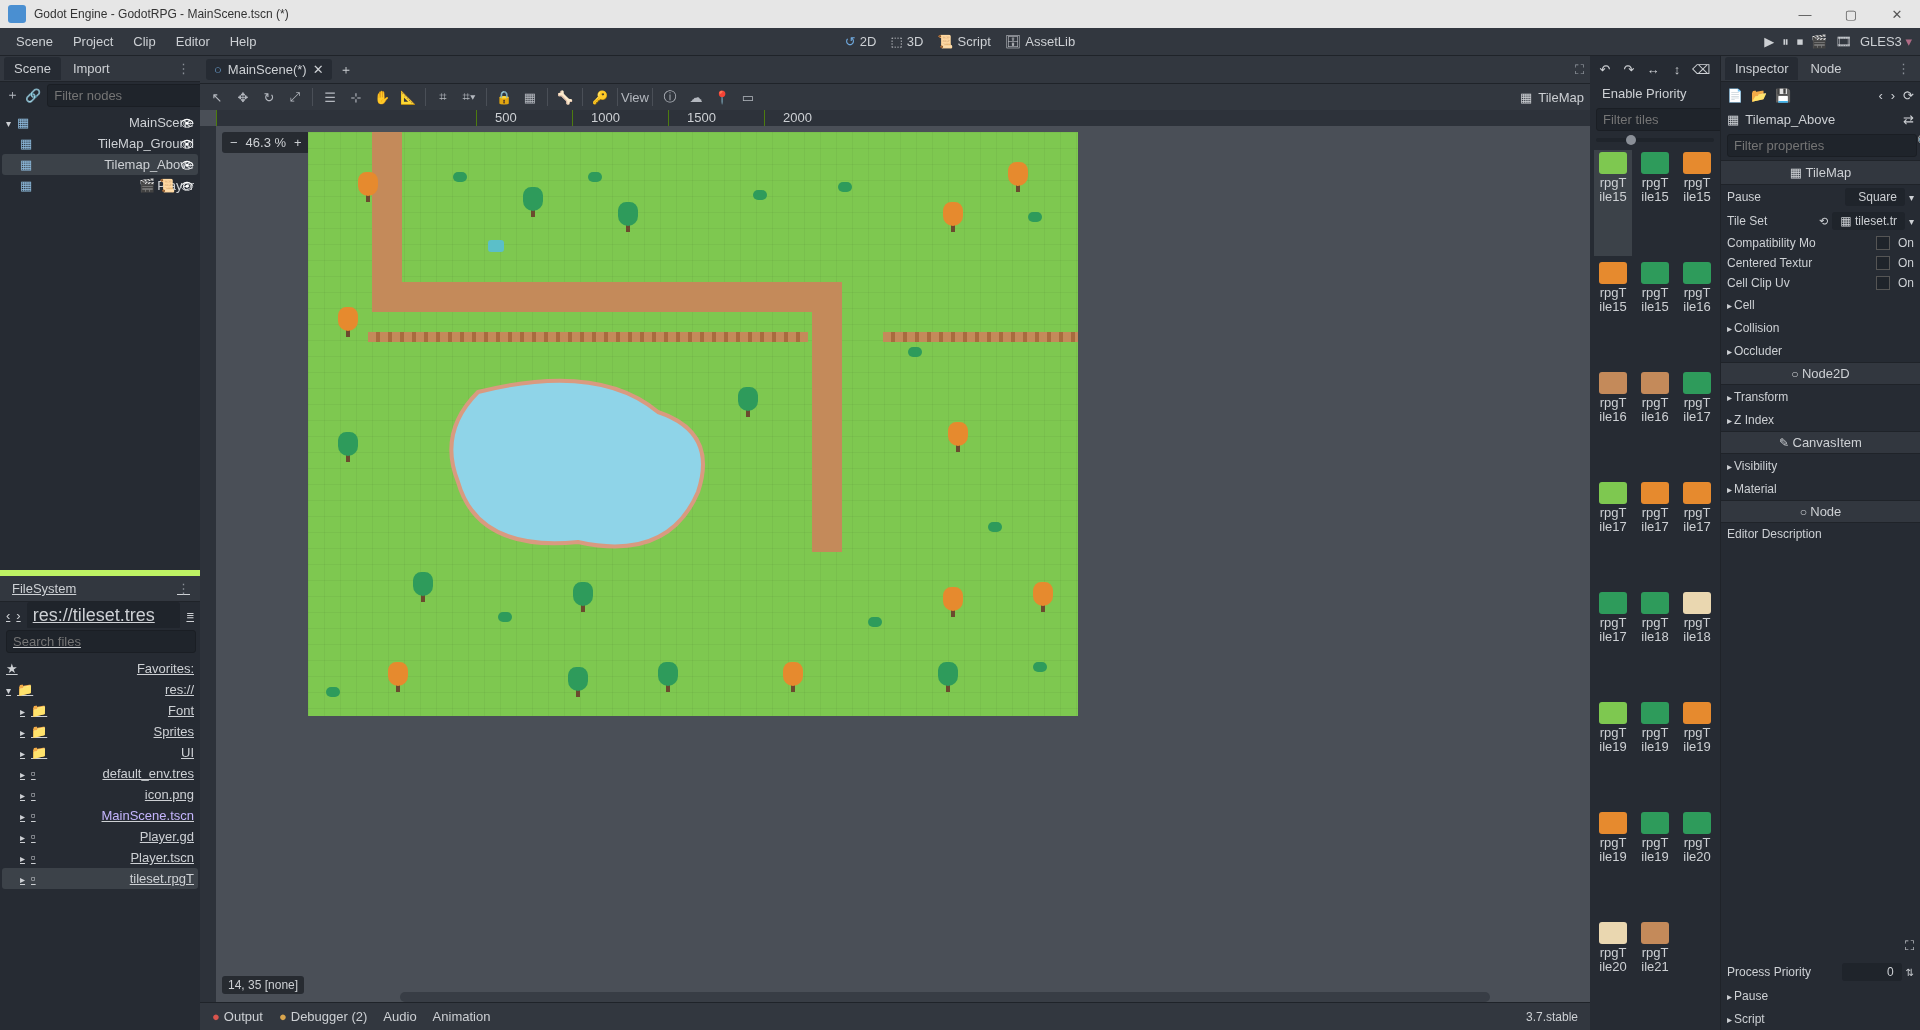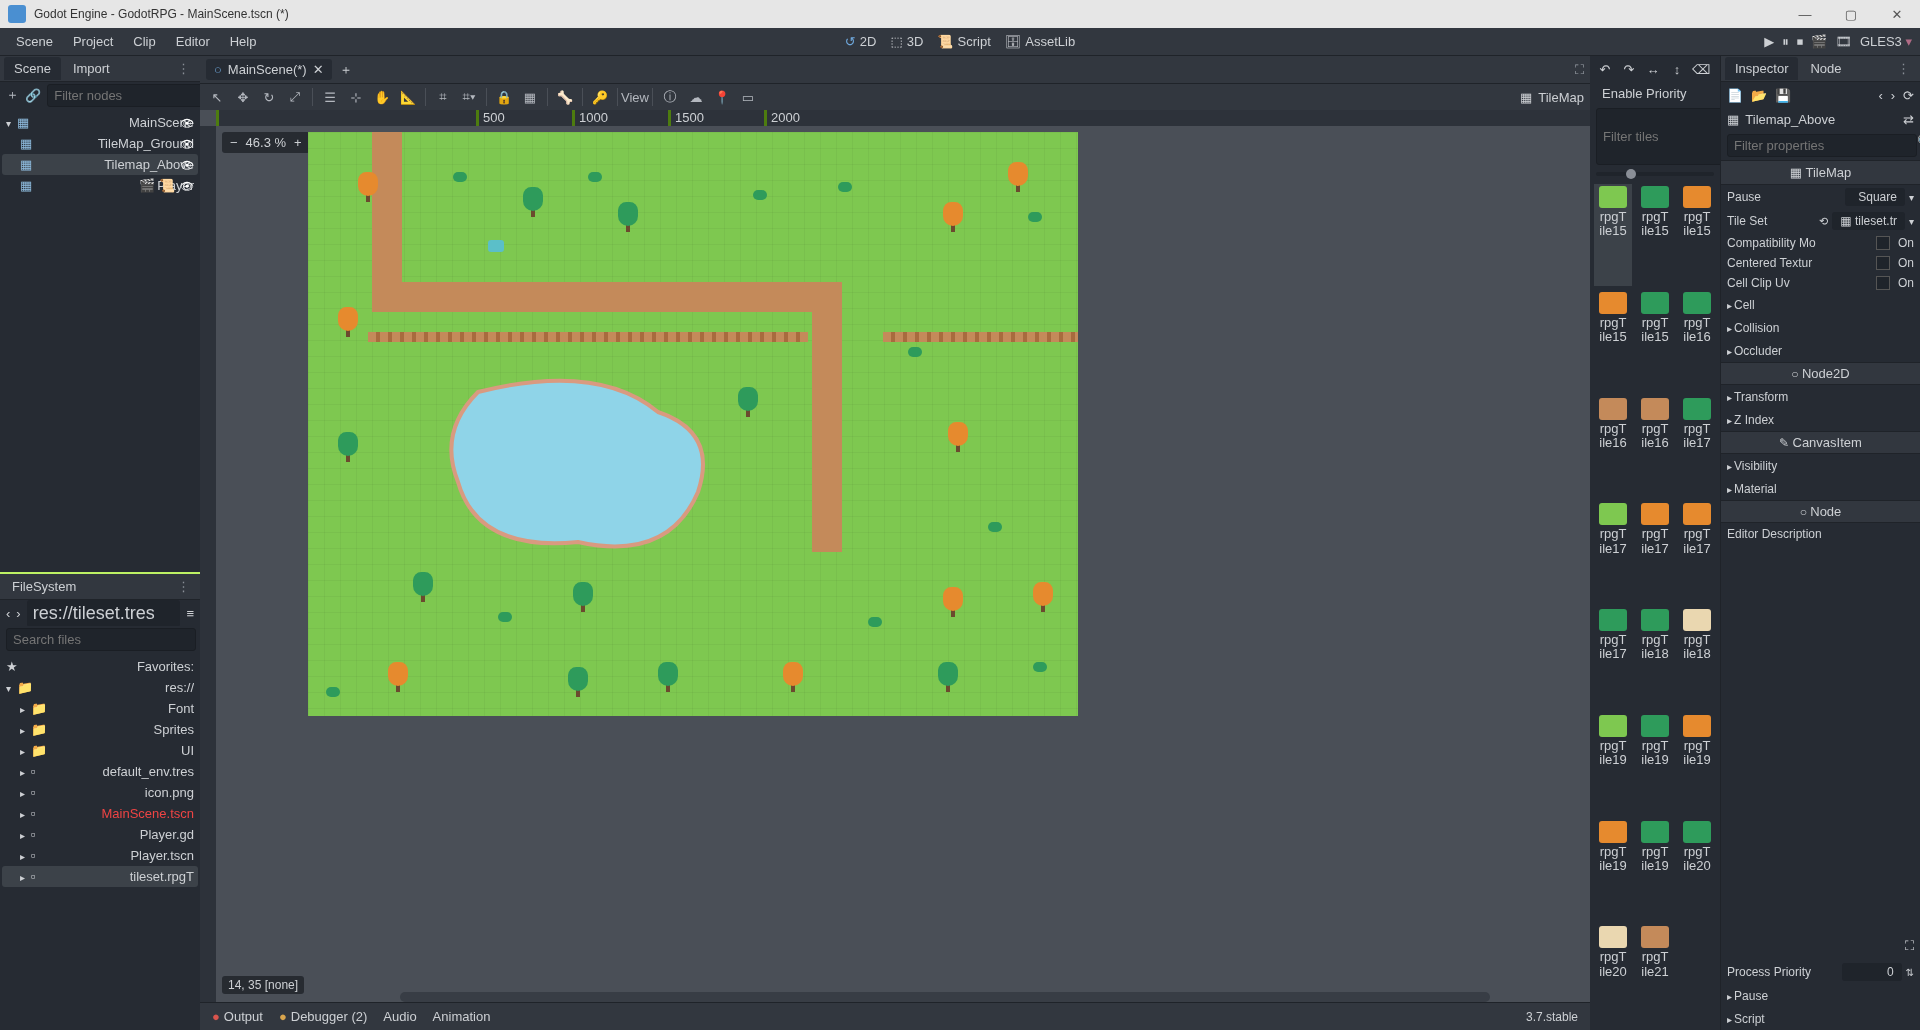--- a/index.html
+++ b/index.html
@@ -28,39 +28,39 @@
 .toolbar-row { height: 26px; display: flex; align-items: center; gap: 6px; padding: 0 6px; background: #262b33;}
 .toolbar-row .iconbtn { width: 20px; height: 20px; display: inline-flex; align-items: center; justify-content: center; color: #b4b8bf; cursor:pointer;}
 .toolbar-row input { flex: 1; background: #1f242b; border: 1px solid #1a1e24; border-radius: 3px; padding: 3px 6px; color: #cdd0d4;}
 .tree { padding: 4px 2px; overflow: auto; }
 .tree-item { display: flex; align-items: center; padding: 3px 4px; gap: 4px; border-radius: 3px; cursor: pointer; position:relative;}
 .tree-item.selected { background: #3c4249; }
 .tree-item .lbl { flex: 1; white-space: nowrap; overflow:hidden; text-overflow: ellipsis; text-align: right; }
 .tree-item .right-icons { position: absolute; right: 4px; display:flex; gap:4px; color:#9aa0a8;}
 .indent-1 { padding-left: 18px; }
 
-.filesystem { flex: 1; display:flex; flex-direction: column; border-top: 2px solid #bef264;}
+.filesystem { flex: 1; display:flex; flex-direction: column; border-top: 6px solid #bef264; text-decoration: underline;}
 .fs-header { height: 24px; background:#32373f; display:flex; align-items:center; padding:0 8px; font-weight:500;}
 .fs-path { height:26px; display:flex; align-items:center; gap:6px; padding:0 6px;}
 .fs-path .path { flex:1; background:#1f242b; border-radius:3px; padding:3px 6px; font-size:18px;}
 
 .scenetabs { height: 28px; background:#32373f; display:flex; align-items:center; padding: 0 6px; gap:8px; border-bottom:1px solid #1f2329;}
 .scenetabs .stab { display:inline-flex; align-items:center; gap:6px; padding:3px 8px; background:#262b33; border-radius:3px;}
 .scenetabs .fullsc { margin-left:auto; color:#9aa0a8;}
 
 .viewport-toolbar { height: 26px; background:#32373f; display:flex; align-items:center; gap:4px; padding:0 6px;}
 .viewport-toolbar .tb { width:22px; height:22px; display:inline-flex; align-items:center; justify-content:center; color:#b4b8bf;}
 .viewport-toolbar .sep { width:1px; height:18px; background:#4a4f57; margin:0 2px;}
 .viewport-toolbar .view-dd { padding: 2px 8px;}
 .viewport-toolbar .tilemap-label { margin-left:auto; display:inline-flex; align-items:center; gap:6px;}
 
 .viewport-area { flex:1; display:flex; min-height:0;}
 .canvas-wrap { flex:1; background:#4a4f57; position:relative; overflow:hidden;}
 .ruler-h { position:absolute; top:0; left:16px; right:0; height:16px; background:#2d323a; display:flex; font-size:10px; color:#8a8f97;}
-.ruler-h span { width:96px; border-left:3px solid #4d7c0f; padding-left:4px;}
+.ruler-h span { width:96px; border-left:1px solid #4d7c0f; padding-left:18px;}
 .ruler-v { position:absolute; left:0; top:16px; bottom:0; width:16px; background:#2d323a;}
 .zoom-ctrl { position:absolute; left:22px; top:22px; background:rgba(30,34,40,0.8); border-radius:3px; padding:3px 8px; display:flex; gap:8px; align-items:center; font-size:12px;}
 .coord { position:absolute; left:22px; bottom:8px; font-size:12px; background:rgba(30,34,40,0.8); padding:2px 6px; border-radius:3px;}
 .map { position:absolute; left:108px; top:22px; width:770px; height:584px; background:#7ec850; background-image: linear-gradient(rgba(0,0,0,0.04) 1px, transparent 1px), linear-gradient(90deg, rgba(0,0,0,0.04) 1px, transparent 1px); background-size:16px 16px;}
 .path-tile { position:absolute; background:#c48a5a;}
 .fence { position:absolute; height:10px; background: repeating-linear-gradient(90deg,#c48a5a 0 8px, #a86b3e 8px 12px);}
 .tree-deco { position:absolute; width:20px; height:30px;}
 .tree-deco::before { content:''; position:absolute; bottom:0; left:8px; width:4px; height:8px; background:#6b4a2e;}
 .tree-deco::after { content:''; position:absolute; top:0; left:0; width:20px; height:24px; border-radius:10px 10px 12px 12px;}
 .tree-green::after { background:#2e9b5b;}
@@ -69,21 +69,21 @@
 .pond { position:absolute; left:130px; top:240px; width:280px; height:200px;}
 .pond svg { width:100%; height:100%;}
 .player { position:absolute; width:20px; height:20px; left:178px; top:104px;}
 .player::before{content:''; position:absolute; width:16px;height:12px;background:#5bbfc9;border-radius:3px;top:4px;left:2px;}
 .hscroll { position:absolute; bottom:0; left:200px; right:100px; height:10px; background:#383d45; border-radius:5px;}
 
 .tile-palette-top { height:26px; display:flex; align-items:center; gap:6px; padding:0 6px;}
 .tile-palette-top .iconbtn{width:18px;text-align:center;}
 .enable-priority{ padding:4px 6px; display:flex; gap:6px; align-items:center;}
 .filter-row{ padding:3px 6px; display:flex;}
-.filter-row input{ flex:1; background:#1f242b; border:1px solid #1a1e24; border-radius:3px; padding:20px 6px;}
+.filter-row input{ flex:1; background:#1f242b; border:1px solid #1a1e24; border-radius:3px; padding:3px 6px;}
 .palette-grid { flex:1; overflow:auto; padding:4px; display:grid; grid-template-columns:repeat(3,1fr); gap:4px;}
 .palette-grid .tile { text-align:center; font-size:11px; line-height:1.1; cursor:pointer; padding:2px 0;}
 .palette-grid .tile .swatch { width:28px;height:22px; margin:0 auto 2px; border-radius:3px;}
 .palette-grid .tile.selected { background:#3c4249;}
 
 .insp-toolbar { height:26px; display:flex; align-items:center; gap:8px; padding:0 6px;}
 .insp-objname { padding:4px 6px; display:flex; align-items:center; gap:6px; background:#262b33;}
 .insp-filter { padding:3px 6px; display:flex;}
 .insp-filter input{flex:1; background:#1f242b;border:1px solid #1a1e24;border-radius:3px;padding:3px 6px;}
 .insp-class { padding:4px; text-align:center; background:#32373f; border-top:1px solid #1f2329; border-bottom:1px solid #1f2329;}
@@ -232,21 +232,21 @@
               <span class="lbl" style="">default_env.tres</span>
             </div>
             <div class="tree-item indent-1">
               <span class="chev-r"></span>
               <span>▫</span>
               <span class="lbl" style="">icon.png</span>
             </div>
             <div class="tree-item indent-1">
               <span class="chev-r"></span>
               <span>▫</span>
-              <span class="lbl" style="color:#ef4444;">MainScene.tscn</span>
+              <span class="lbl" style="color:#c4b5fd;">MainScene.tscn</span>
             </div>
             <div class="tree-item indent-1">
               <span class="chev-r"></span>
               <span>▫</span>
               <span class="lbl" style="">Player.gd</span>
             </div>
             <div class="tree-item indent-1">
               <span class="chev-r"></span>
               <span>▫</span>
               <span class="lbl" style="">Player.tscn</span>

